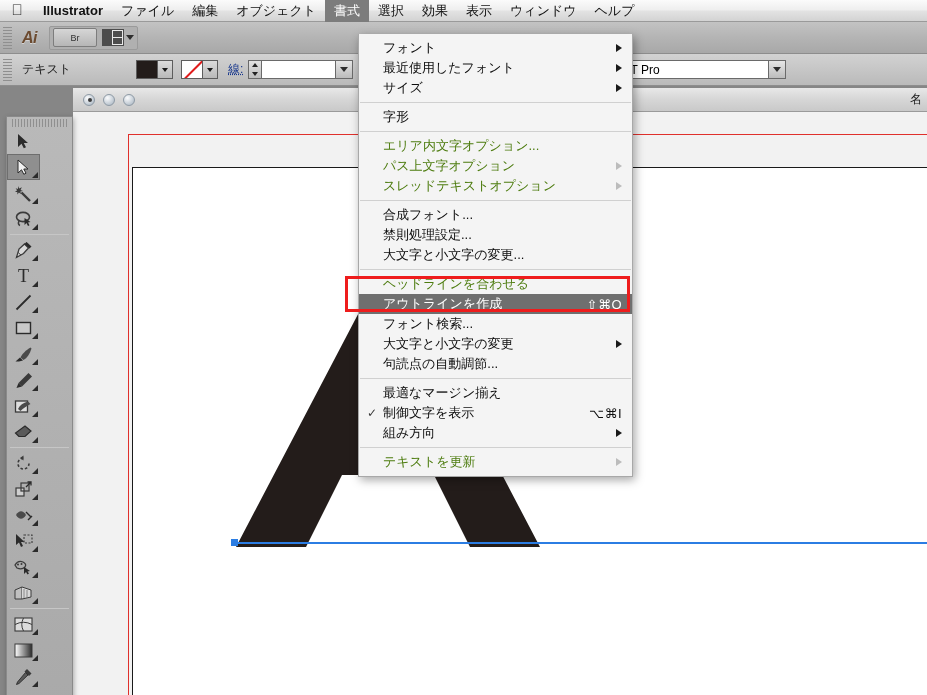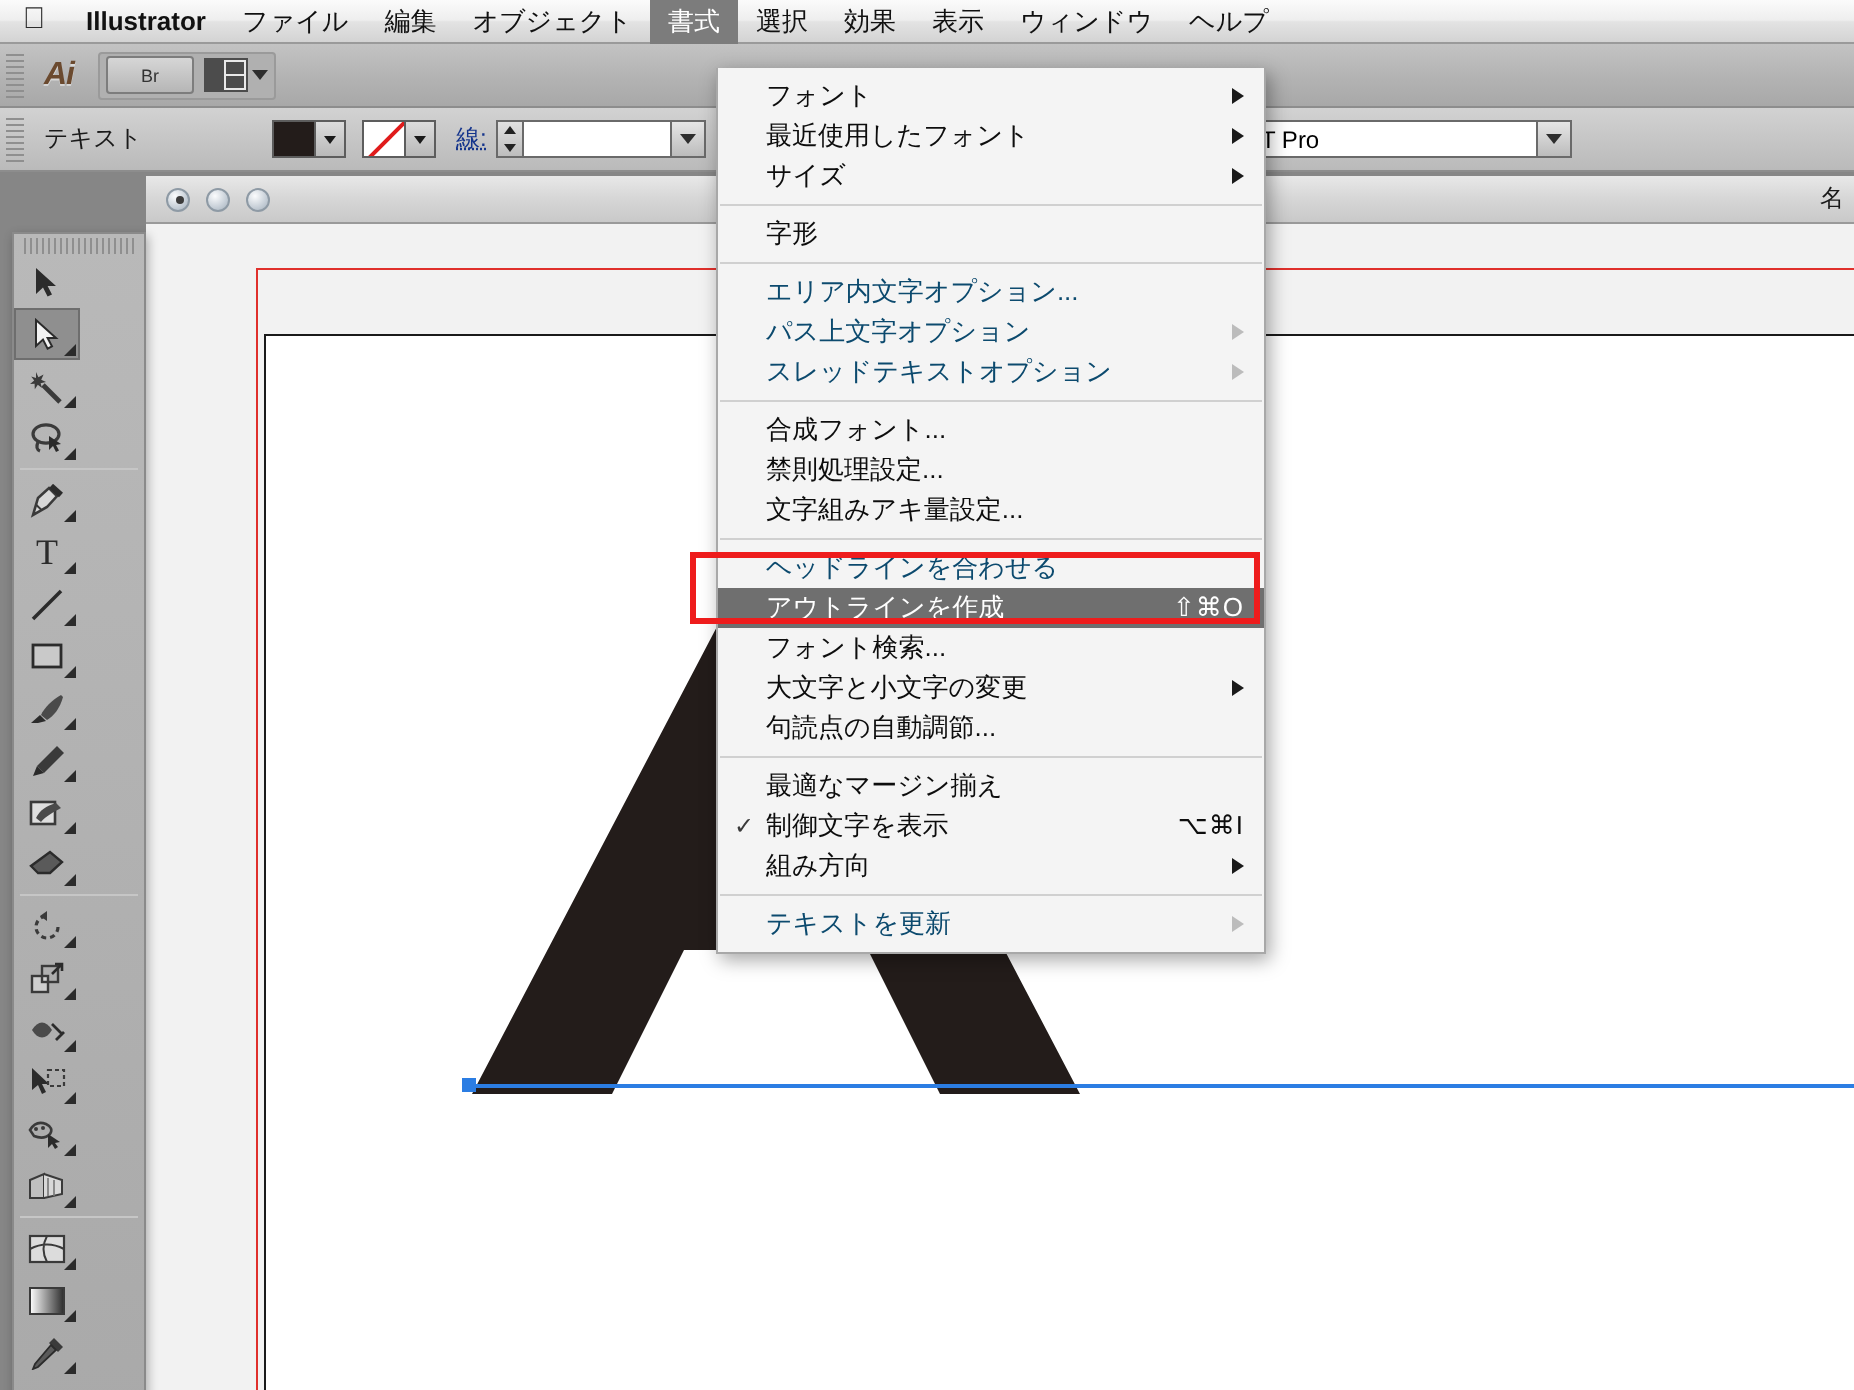--- a/index.html
+++ b/index.html
@@ -212,21 +212,21 @@
     border: 1px solid #a8a8a8; border-top: none;
     box-shadow: 2px 3px 9px rgba(0,0,0,.35);
     padding: 4px 0 4px 0;
     z-index: 50;
   }
   .mi {
     height: 20px; display: flex; align-items: center;
     font-size: 13px; color: #0d0d0d; padding: 0 10px 0 24px;
     position: relative; white-space: nowrap;
   }
-  .mi.disabled { color: #0c4a6e; }
+  .mi.disabled { color: #4d7c0f; }
   .mi.hl { background: #6f6f6f; color: #ffffff; }
   .mi .lbl { flex: 1; }
   .mi .key { font-size: 13px; color: inherit; letter-spacing: .5px; padding-left: 14px; }
   .mi .sub {
     width: 0; height: 0; margin-left: 8px;
     border-top: 4.5px solid transparent; border-bottom: 4.5px solid transparent;
     border-left: 6px solid #1a1a1a;
   }
   .mi.disabled .sub { border-left-color: #bcbcbc; }
   .mi .chk { position: absolute; left: 8px; font-size: 12px; color: #3a3a3a; }
@@ -545,21 +545,21 @@
         <span class="sub"></span>
       </div>
       <div class="mdiv"></div>
       <div class="mi">
         <span class="lbl">合成フォント...</span>
       </div>
       <div class="mi">
         <span class="lbl">禁則処理設定...</span>
       </div>
       <div class="mi">
-        <span class="lbl">文字組みアキ量設定...</span>
+        <span class="lbl">大文字と小文字の変更...</span>
       </div>
       <div class="mdiv"></div>
       <div class="mi disabled">
         <span class="lbl">ヘッドラインを合わせる</span>
       </div>
       <div class="mi hl">
         <span class="lbl">アウトラインを作成</span>
         <span class="key">⇧⌘O</span>
       </div>
       <div class="mi">

